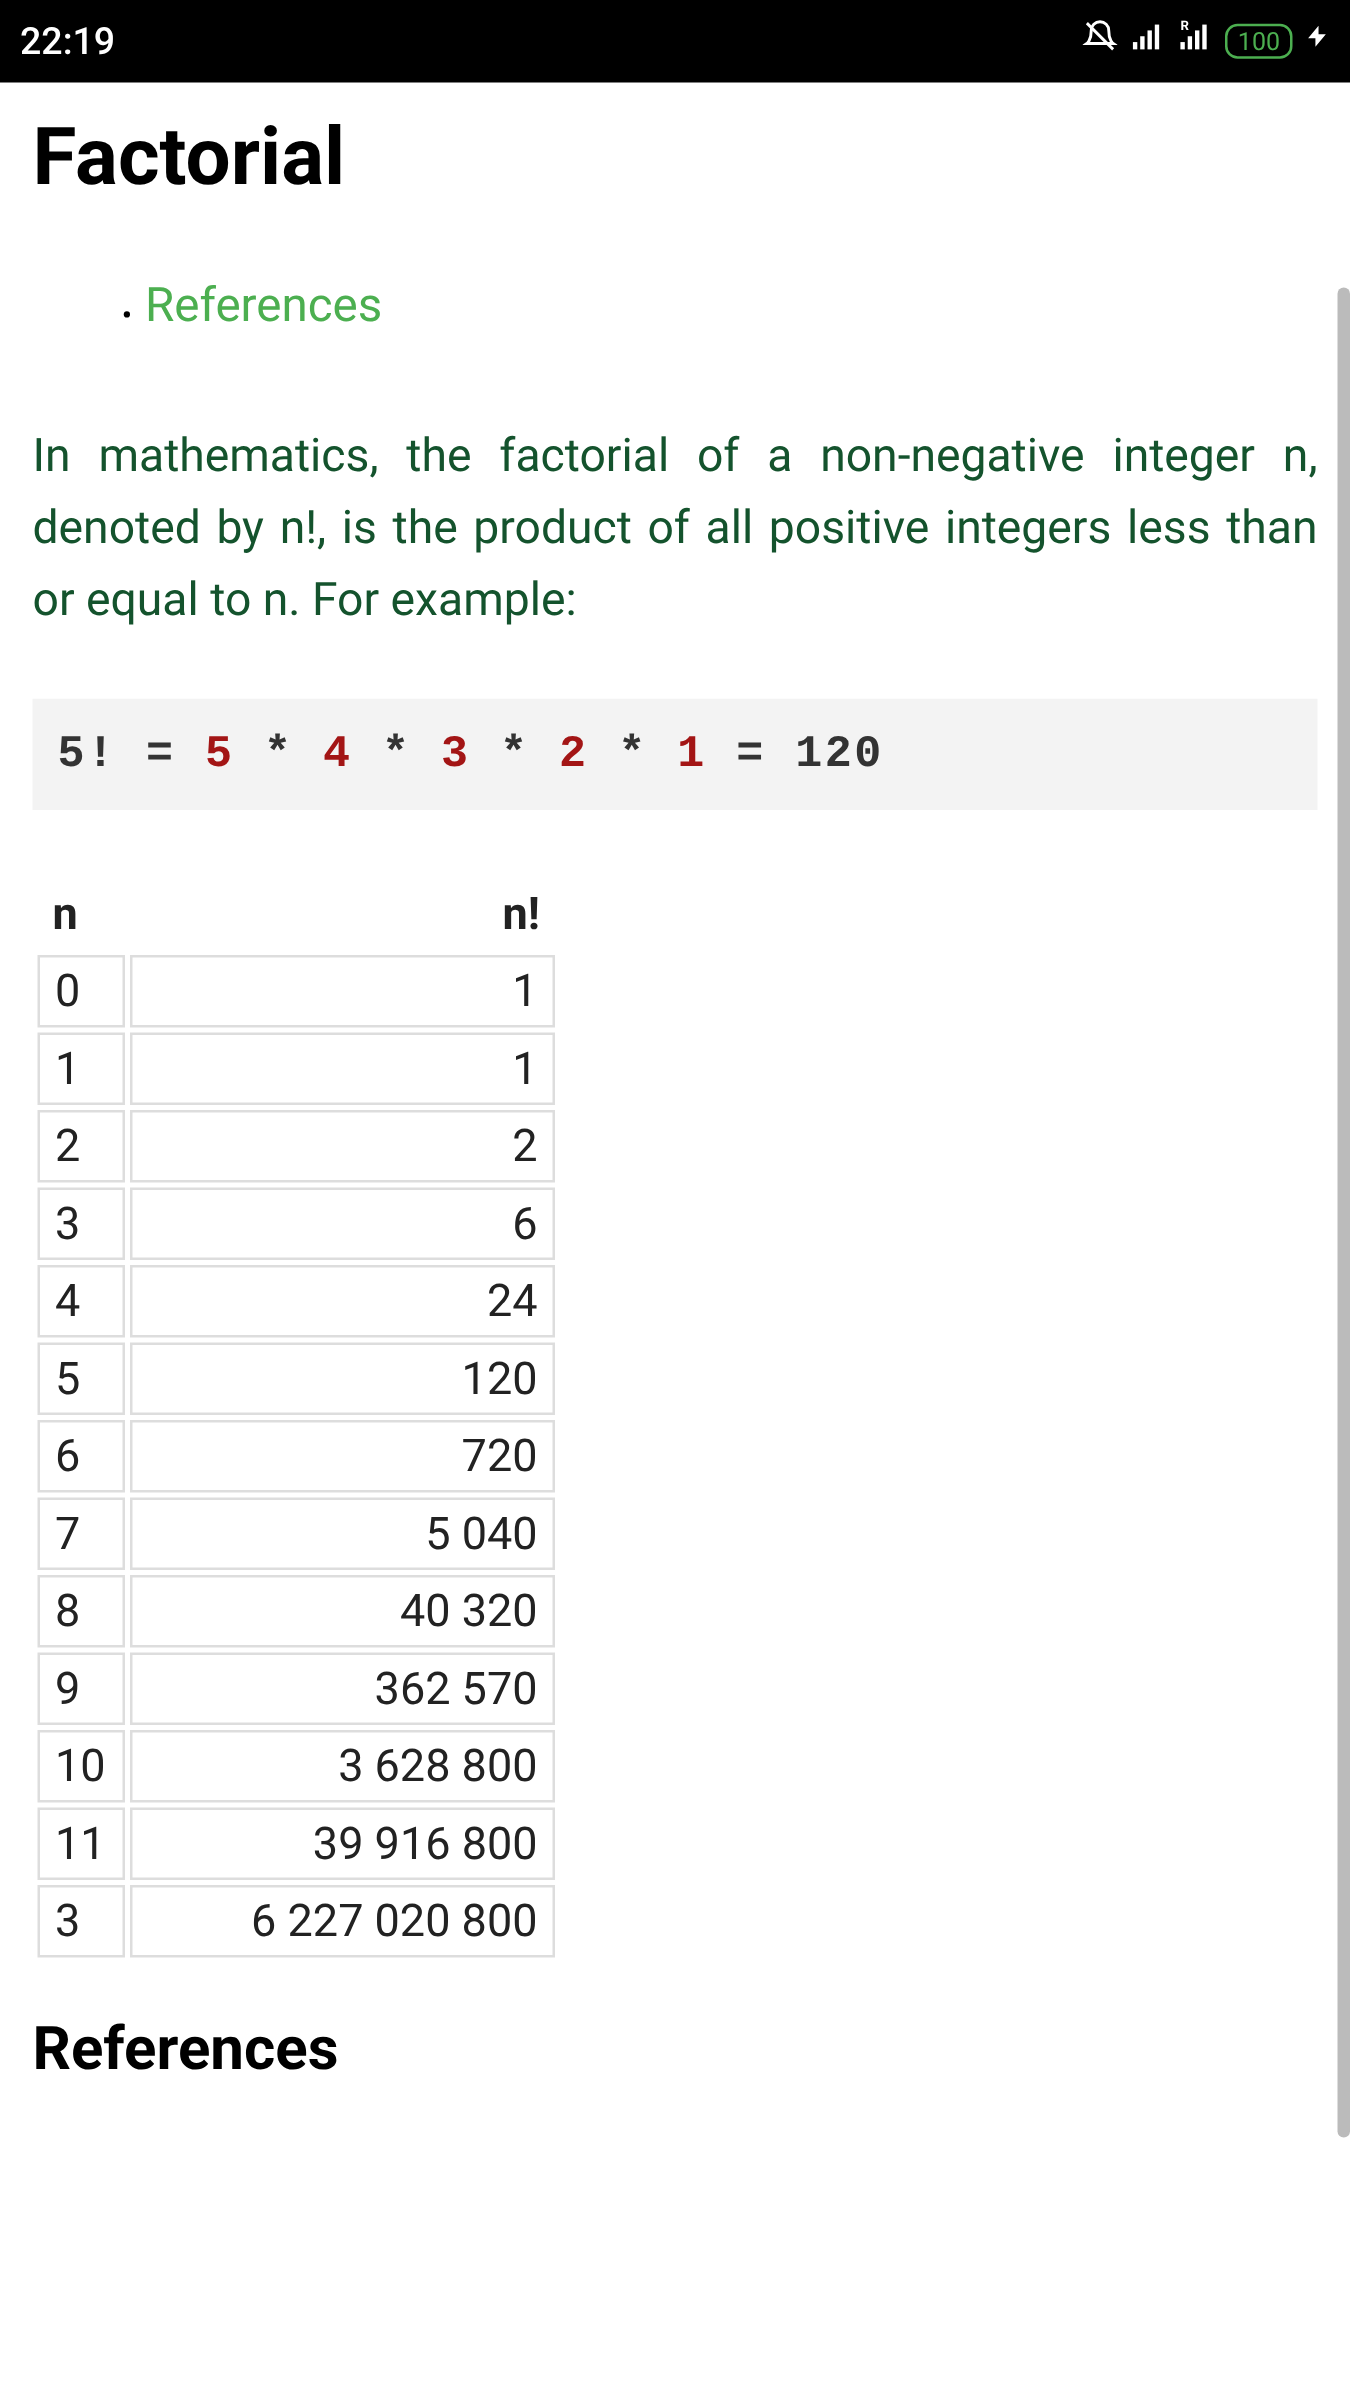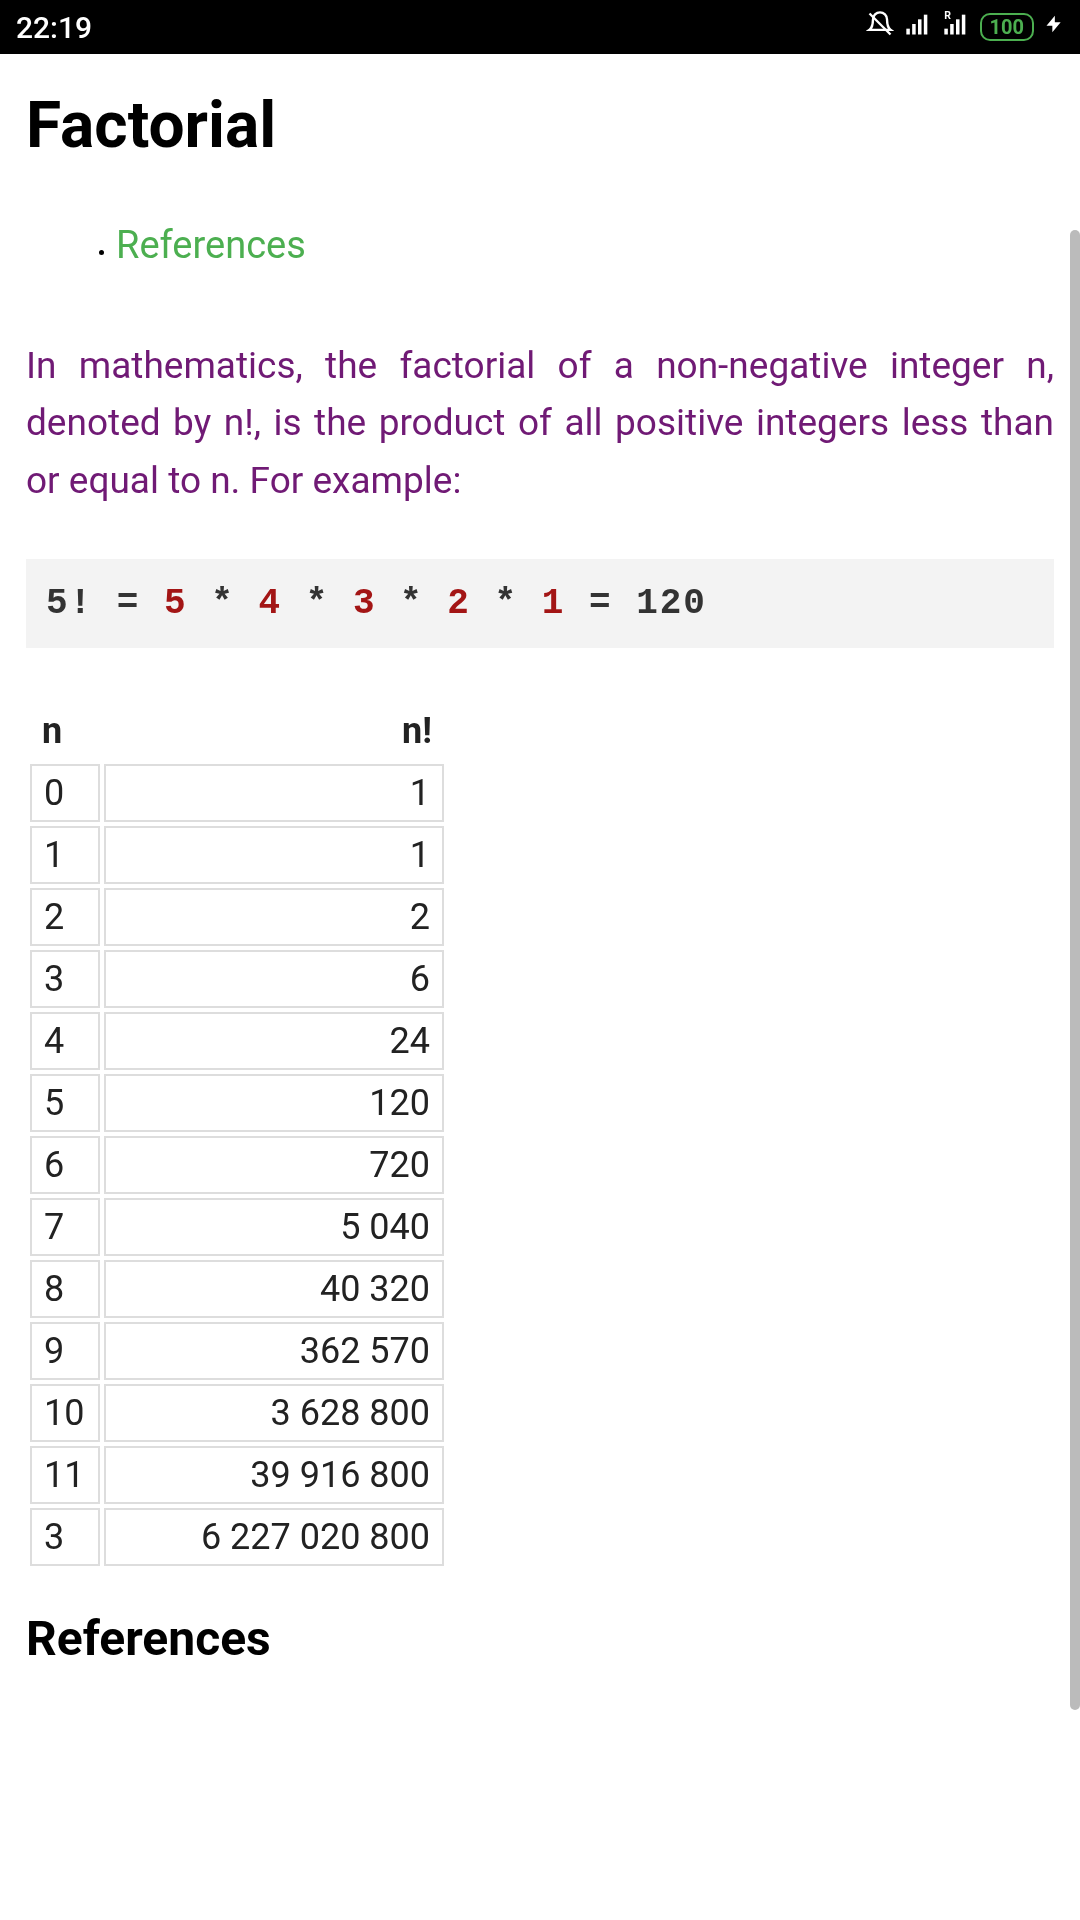--- a/index.html
+++ b/index.html
@@ -11,21 +11,21 @@
     font-family: -apple-system, BlinkMacSystemFont, "Segoe UI", Roboto, Helvetica, Arial, sans-serif;
     background: #fff;
     width: 1080px;
     height: 1920px;
     overflow: hidden;
     position: relative;
   }
   .status-bar {
     background: #000;
     color: #fff;
-    height: 54px;
+    height: 66px;
     display: flex;
     align-items: center;
     justify-content: space-between;
     padding: 0 16px;
     font-size: 30px;
     font-weight: 500;
   }
   .status-left {
     display: flex;
     align-items: center;
@@ -34,21 +34,21 @@
     display: flex;
     align-items: center;
     gap: 10px;
   }
   .battery-badge {
     border: 2px solid #4caf50;
     border-radius: 10px;
     padding: 0 8px;
     font-size: 20px;
     color: #4caf50;
-    font-weight: bold;
+    font-weight: normal;
     position: relative;
   }
   .signal-icon, .bell-icon, .bolt-icon {
     display: inline-block;
   }
   .content-area {
     position: absolute;
     top: 66px;
     left: 0;
     right: 0;
@@ -78,21 +78,21 @@
     margin-bottom: 70px;
   }
   ul.toc li a {
     color: #4caf50;
     text-decoration: none;
     font-size: 38px;
   }
   .intro {
     font-size: 37px;
     line-height: 1.55;
-    color: #701a75;
+    color: #14532d;
     text-align: justify;
     margin-bottom: 50px;
   }
   .code-block {
     background: #f3f3f3;
     padding: 24px 20px;
     font-family: "Courier New", monospace;
     font-size: 36px;
     color: #333;
     margin-bottom: 50px;

